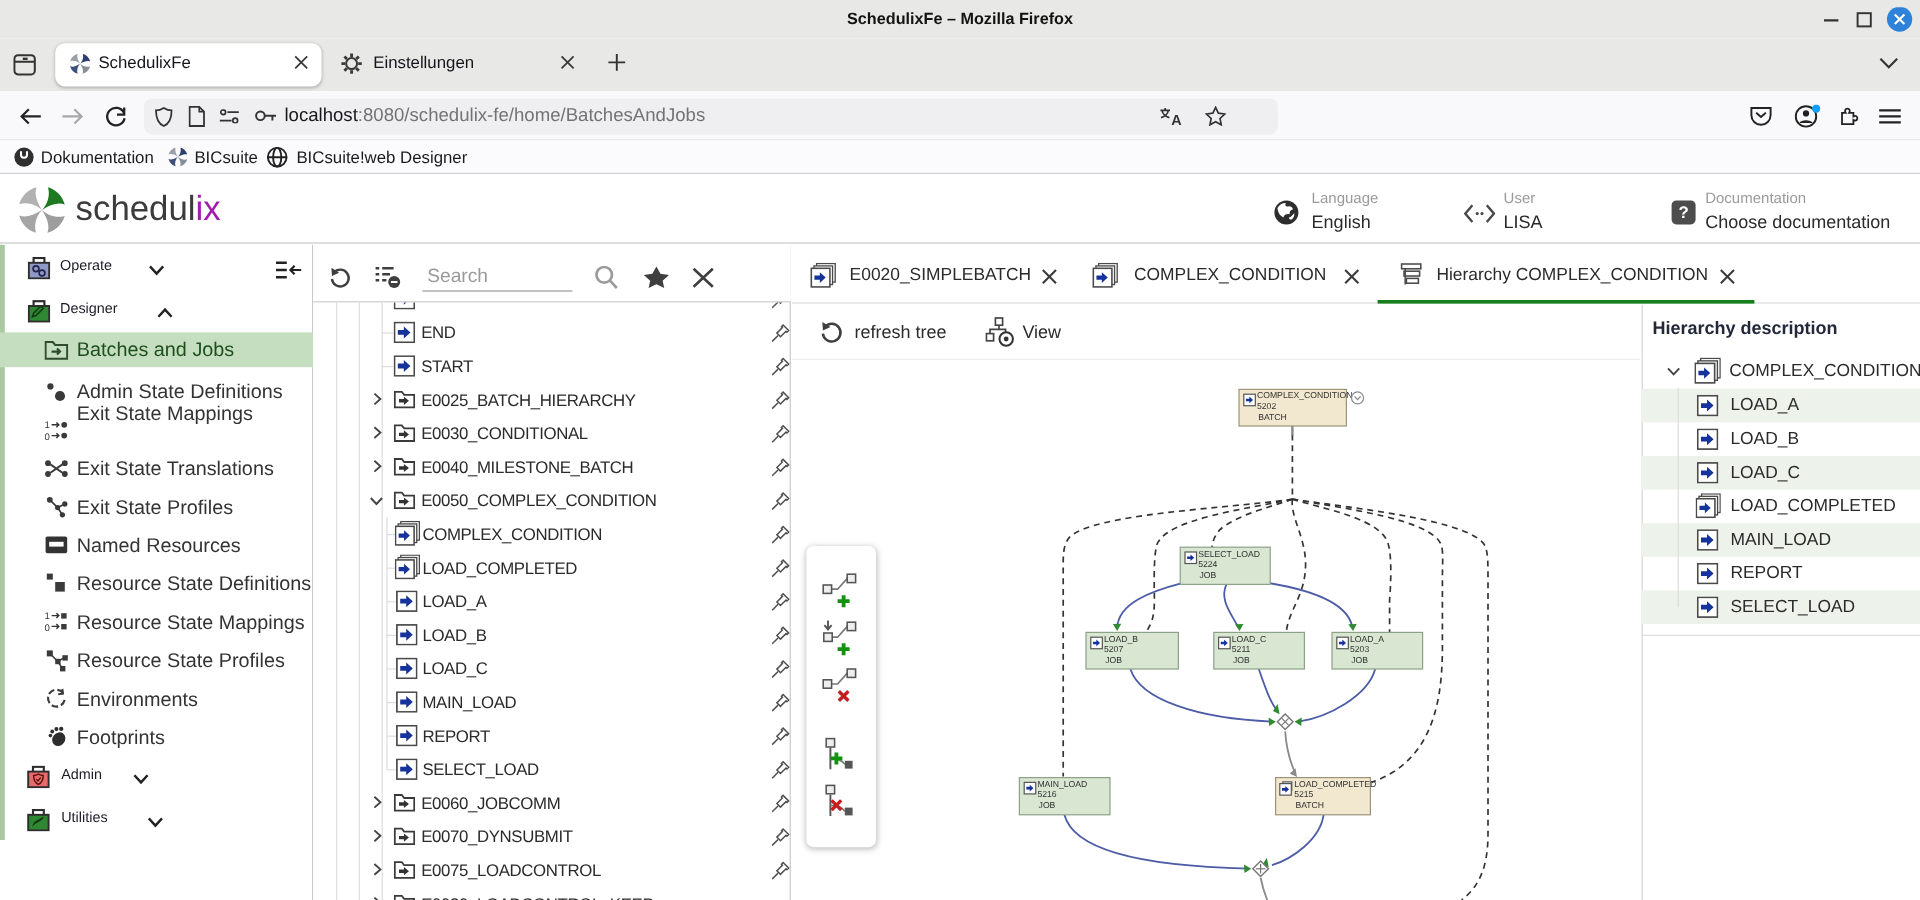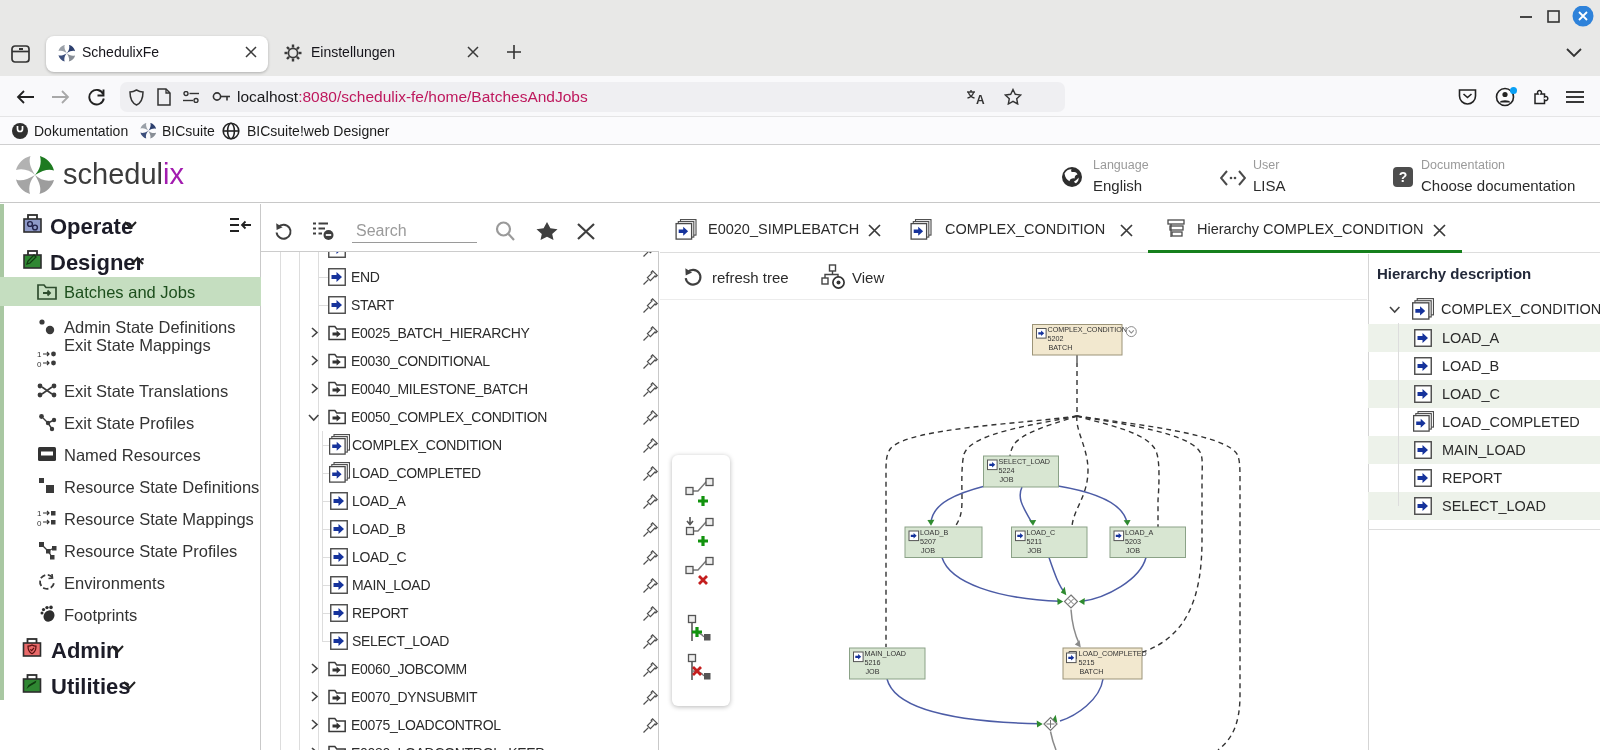--- a/index.html
+++ b/index.html
@@ -14,21 +14,21 @@
 #urlfield { position:absolute; left:120px; top:82px; width:945px; height:30px; background:#efeff2; border-radius:7px; }
 #bmrow { position:absolute; left:0; top:117px; width:1600px; height:28px; background:#fbfbfd; border-bottom:1px solid #cfcfd0; }
 .bmtext { font-size:14px; color:#1b1b1b; }
 
 #appheader { position:absolute; left:0; top:145px; width:1600px; height:58px; background:#fff; border-bottom:1px solid #c8c8c8; }
 .hlabel { position:absolute; font-size:12.5px; color:#9a9a9a; }
 .hvalue { position:absolute; font-size:15px; color:#2b2b2b; }
 
 #sidenav { position:absolute; left:0; top:204px; width:261px; height:546px; background:#fff; border-right:1px solid #c9c9c9; }
 #greenstripe { position:absolute; left:0; top:204px; width:4px; height:496px; background:#a9c8a2; }
-.navhead { position:absolute; left:50px; font-size:22px; font-weight:bold; color:#1c1c28; }
+.navhead { position:absolute; left:50px; font-size:12px; font-weight:normal; color:#1c1c28; }
 .navitem { position:absolute; left:64px; font-size:16.5px; color:#333;text-align:right; }
 #batchesrow { position:absolute; left:0; top:277px; width:261px; height:29px; background:#c5dec0; }
 
 #treepanel { position:absolute; left:261px; top:204px; width:398px; height:546px; background:#fff; border-right:1px solid #c9c9c9; }
 #treetoolbar { position:absolute; left:261px; top:204px; width:398px; height:48px; border-bottom:1px solid #ccc; background:#fff; }
 .trowtext { position:absolute; left:91px; top:5px; font-size:14px; letter-spacing:-0.3px; color:#2b2b2b; white-space:nowrap; }
 
 #apptabs { position:absolute; left:660px; top:204px; width:940px; height:49px; background:#fff; }
 #apptabs .border { position:absolute; left:0; top:48px; width:940px; height:1px; background:#ddd; }
 .apptabtext { position:absolute; top:221px; font-size:14.5px; color:#2b2b2b; }
@@ -40,20 +40,21 @@
 #rightpanel { position:absolute; left:1368px; top:254px; width:232px; height:496px; background:#fff; border-left:1px solid #d5d5d5; }
 .rprow { position:absolute; left:0; width:232px; height:28px; }
 .rprow.shade { background:#edf2ea; }
 .rptext { position:absolute; left:74px; top:5px; font-size:14.5px; color:#2b2b2b; white-space:nowrap; }
 .guideline { position:absolute; width:1px; background:#ddd; }
 </style>
 </head>
 <body>
 
 <div id="titlebar">
+  <div class="t">SchedulixFe – Mozilla Firefox</div>
   <svg class="abs" style="left:1516px;top:6px" width="80" height="22" viewBox="0 0 80 22">
     <line x1="4" y1="11" x2="16" y2="11" stroke="#333" stroke-width="1.8"></line>
     <rect x="32" y="5" width="11" height="11" fill="none" stroke="#333" stroke-width="1.6"></rect>
     <circle cx="67" cy="10" r="10.5" fill="#2e82da"></circle>
     <path d="M63 6 L71 14 M71 6 L63 14" stroke="#fff" stroke-width="1.8"></path>
   </svg>
 </div>
 
 <div id="tabbar"></div>
   <svg class="abs" style="left:11px;top:45px" width="20" height="19" viewBox="0 0 20 19">
@@ -121,21 +122,21 @@
     <circle cx="3" cy="2.5" r="2" fill="none" stroke="#333" stroke-width="1.4"></circle>
     <line x1="6.5" y1="2.5" x2="16" y2="2.5" stroke="#333" stroke-width="1.4"></line>
     <circle cx="13" cy="9.5" r="2" fill="none" stroke="#333" stroke-width="1.4"></circle>
     <line x1="0" y1="9.5" x2="10" y2="9.5" stroke="#333" stroke-width="1.4"></line>
   </svg>
   <svg class="abs" style="left:212px;top:91px" width="19" height="11" viewBox="0 0 19 11">
     <circle cx="5" cy="5.5" r="3.6" fill="none" stroke="#333" stroke-width="1.6"></circle>
     <line x1="8.6" y1="5.5" x2="18" y2="5.5" stroke="#333" stroke-width="1.6"></line>
     <line x1="15" y1="5.5" x2="15" y2="9.5" stroke="#333" stroke-width="1.6"></line>
   </svg>
-  <div class="abs" style="left:237px;top:88px;font-size:15.5px;color:#18181b">localhost<span style="color:#be185d">:8080/schedulix-fe/home/BatchesAndJobs</span></div>
+  <div class="abs" style="left:237px;top:88px;font-size:15.5px;color:#18181b">localhost<span style="color:#737373">:8080/schedulix-fe/home/BatchesAndJobs</span></div>
   <svg class="abs" style="left:966px;top:88px" width="20" height="18" viewBox="0 0 20 18">
     <g stroke="#333" stroke-width="1.4" fill="none">
       <line x1="1" y1="4" x2="9" y2="4"></line>
       <line x1="5" y1="2" x2="5" y2="4"></line>
       <path d="M2.5 4 C2.5 7 6 9.5 8.5 10"></path>
       <path d="M7.5 4 C7.5 7 4 9.5 1.5 10"></path>
     </g>
     <text x="10" y="16" font-size="12" font-weight="bold" fill="#333" font-family="Liberation Sans">A</text>
   </svg>
   <svg class="abs" style="left:1004px;top:88px" width="18" height="17" viewBox="0 0 18 17">

